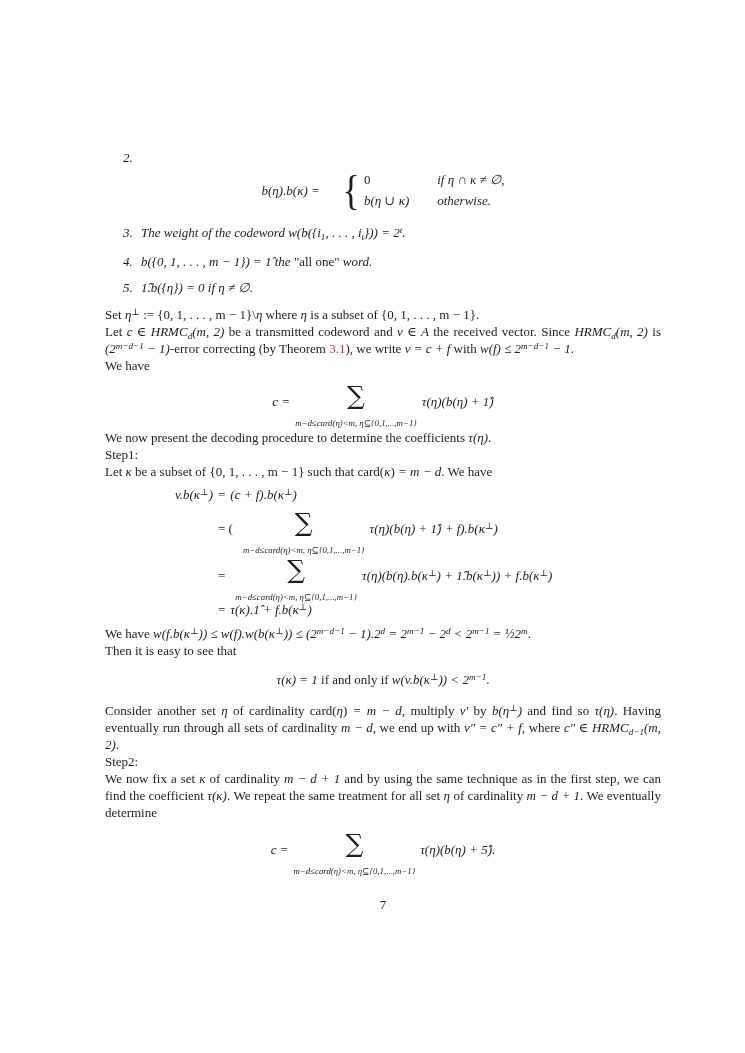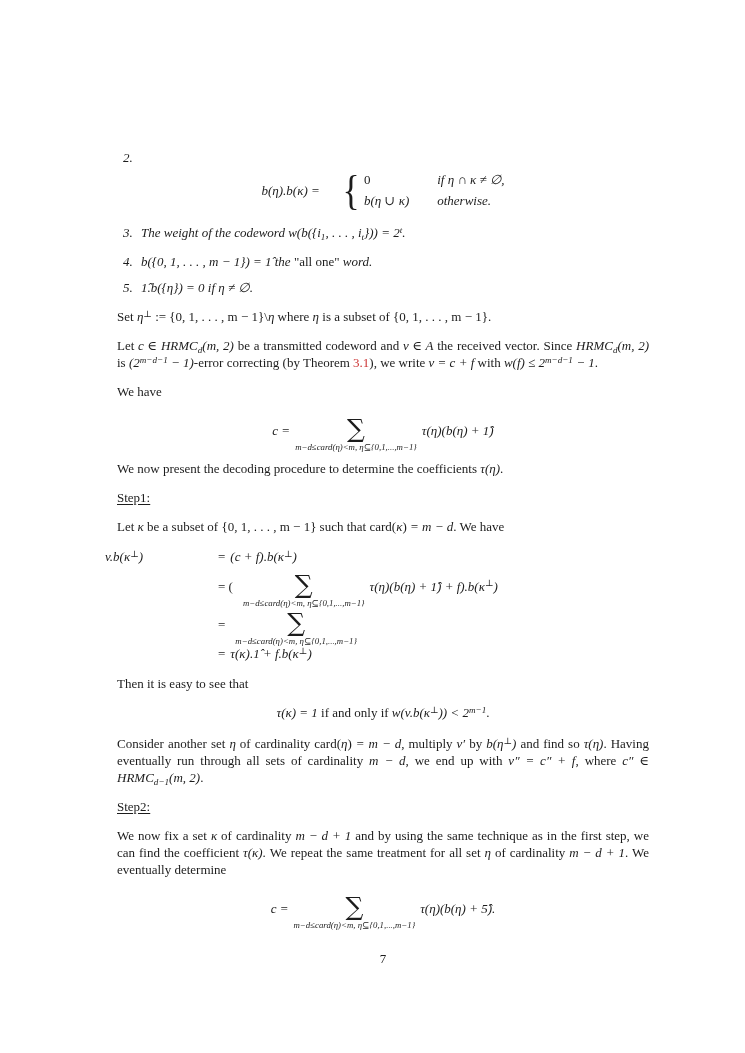--- a/index.html
+++ b/index.html
@@ -3,45 +3,45 @@
 <meta charset="utf-8">
 <style>
   html,body{margin:0;padding:0}
   body{
     width:745px;height:1053px;overflow:hidden;position:relative;
     background:#ffffff;color:#1c1c1c;
     font-family:"Liberation Serif","DejaVu Serif",serif;
     font-size:13px;
   }
   .content{position:absolute;left:105px;top:149px;width:556px}
-  p{margin:12px;line-height:17px;text-align:justify}
+  p{margin:0;line-height:17px;text-align:justify}
   p.noj{text-align:left}
   i{font-style:italic}
   sup{font-size:0.70em;line-height:0;vertical-align:baseline;position:relative;top:-0.45em}
   sub{font-size:0.70em;line-height:0;vertical-align:baseline;position:relative;top:0.28em}
   .enum-item{display:flex;margin-left:18px;line-height:17px;text-align:left}
   .enum-num{flex:none;width:18px;font-style:italic}
   .enum-text{flex:1}
   .display{display:flex;justify-content:center;align-items:center;line-height:17px}
   .cases-display{margin:4px 0 14px}
   .cases-lhs{margin-right:18px;white-space:nowrap}
   .brace{font-size:42px;line-height:40px;font-weight:400;margin:0 3px;transform:scaleX(.85)}
   .cases-grid{display:grid;grid-template-columns:max-content max-content;column-gap:28px;row-gap:3px;line-height:18px}
   .eq-display{margin:5px 0}
   .eq2-display{margin:12px 0 14px}
   .eqf-display{margin:6px 0}
   .sum{display:inline-flex;flex-direction:column;align-items:center;position:relative;top:4px;margin:0 5px}
   .sigma{font-size:25px;line-height:25px;font-family:"DejaVu Serif","DejaVu Sans",serif}
-  .limits{font-size:8.8px;line-height:10px;white-space:nowrap;margin-top:1px}
+  .limits{font-size:8.8px;line-height:10px;white-space:nowrap;margin-top:10px}
   .eq-part{white-space:nowrap}
   .align-block{margin:5px 0 6px}
   .align-row{display:flex;align-items:center;margin:2px 0;min-height:19px;line-height:17px}
-  .al-lhs{width:108px;text-align:left;white-space:nowrap}
+  .al-lhs{width:108px;text-align:right;white-space:nowrap}
   .al-op{margin:0 5px;white-space:pre}
-  .step{text-decoration:underline;text-underline-offset:2px}
+  .step{text-underline-offset:2px}
   .page-number{margin-top:24px;text-align:center;line-height:17px}
 </style>
 </head>
 <body style="background: rgb(255, 255, 255); color: rgb(28, 28, 28);">
 
 <div class="content">
 
   <div class="enum-item">
     <span class="enum-num">2.</span>
   </div>
@@ -101,28 +101,30 @@
       </span>
       <span class="eq-part"><i>τ(η)(b(η) + 1̂) + f).b(κ<sup>⊥</sup>)</i></span>
     </div>
     <div class="align-row">
       <span class="al-lhs"></span>
       <span class="al-op">=</span>
       <span class="sum">
         <span class="sigma">∑</span>
         <span class="limits"><i>m−d≤card(η)&lt;m, η⊆{0,1,...,m−1}</i></span>
       </span>
+      <span class="eq-part"><i>τ(η)(b(η).b(κ<sup>⊥</sup>) + 1̂.b(κ<sup>⊥</sup>)) + f.b(κ<sup>⊥</sup>)</i></span>
     </div>
     <div class="align-row">
       <span class="al-lhs"></span>
       <span class="al-op">=</span>
       <span class="eq-part"><i>τ(κ).1̂ + f.b(κ<sup>⊥</sup>)</i></span>
     </div>
   </div>
 
+  <p>We have <i>w(f.b(κ<sup>⊥</sup>)) ≤ w(f).w(b(κ<sup>⊥</sup>)) ≤ (2<sup>m−d−1</sup> − 1).2<sup>d</sup> = 2<sup>m−1</sup> − 2<sup>d</sup> &lt; 2<sup>m−1</sup> = ½2<sup>m</sup></i>.</p>
   <p class="noj">Then it is easy to see that</p>
 
   <div class="display eq2-display">
     <span class="eq-part"><i>τ(κ) = 1</i> if and only if <i>w(v.b(κ<sup>⊥</sup>)) &lt; 2<sup>m−1</sup></i>.</span>
   </div>
 
   <p>Consider another set <i>η</i> of cardinality card(<i>η</i>) <i>= m − d</i>, multiply <i>v′</i> by <i>b(η<sup>⊥</sup>)</i> and find so <i>τ(η)</i>. Having eventually run through all sets of cardinality <i>m − d</i>, we end up with <i>v″ = c″ + f</i>, where <i>c″ ∈ HRMC<sub>d−1</sub>(m, 2)</i>.</p>
   <p class="noj"><span class="step">Step2:</span></p>
   <p>We now fix a set <i>κ</i> of cardinality <i>m − d + 1</i> and by using the same technique as in the first step, we can find the coefficient <i>τ(κ)</i>. We repeat the same treatment for all set <i>η</i> of cardinality <i>m − d + 1</i>. We eventually determine</p>
 

